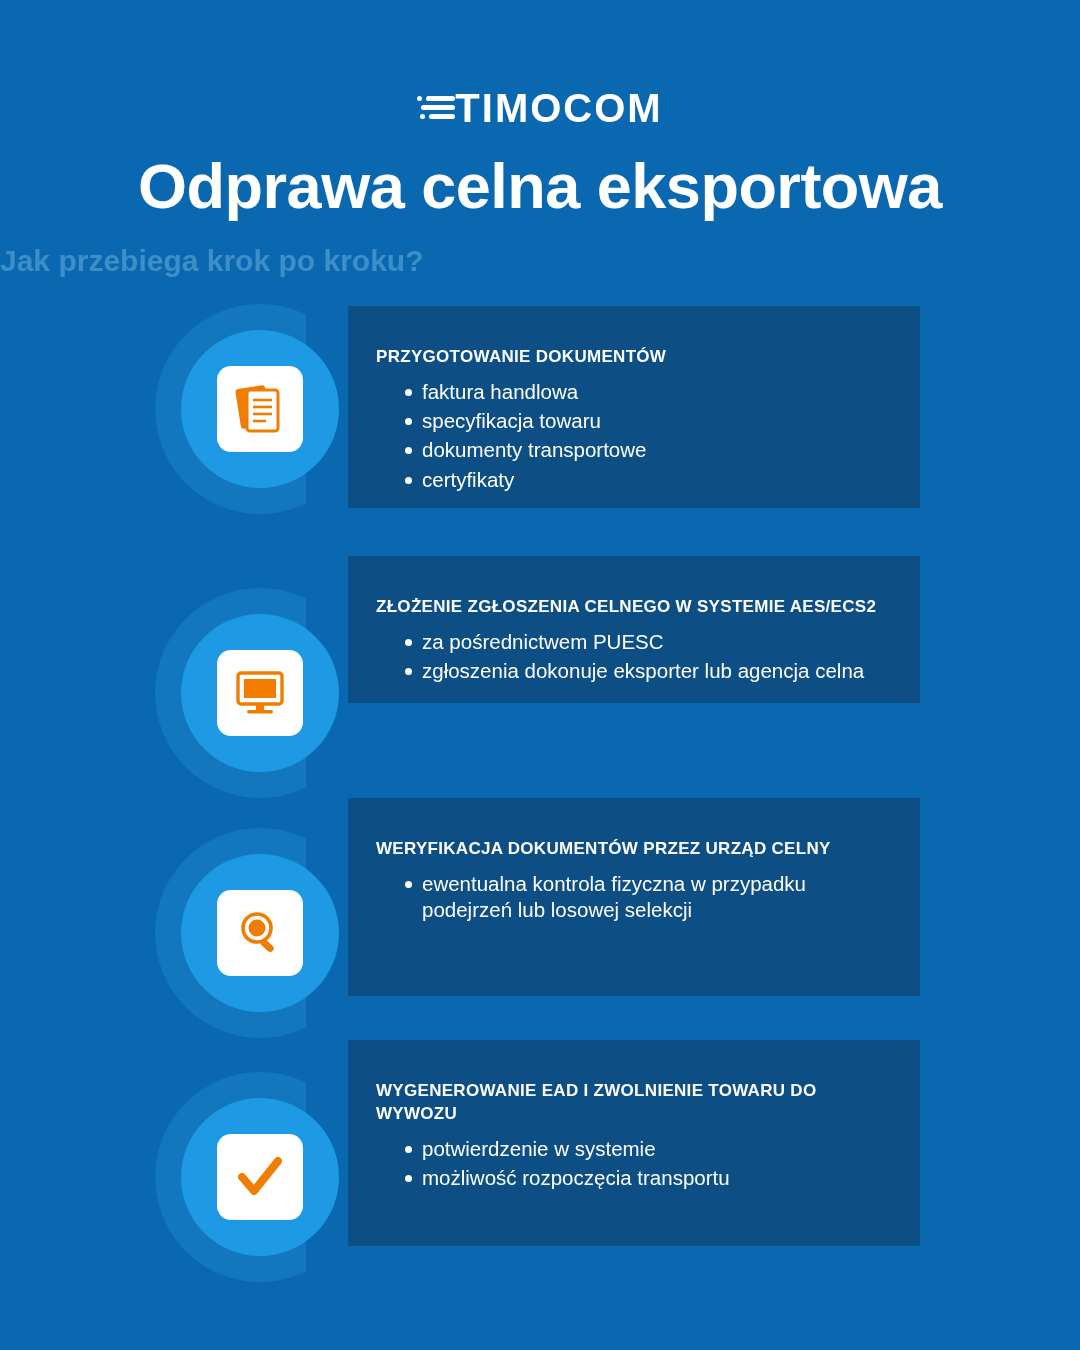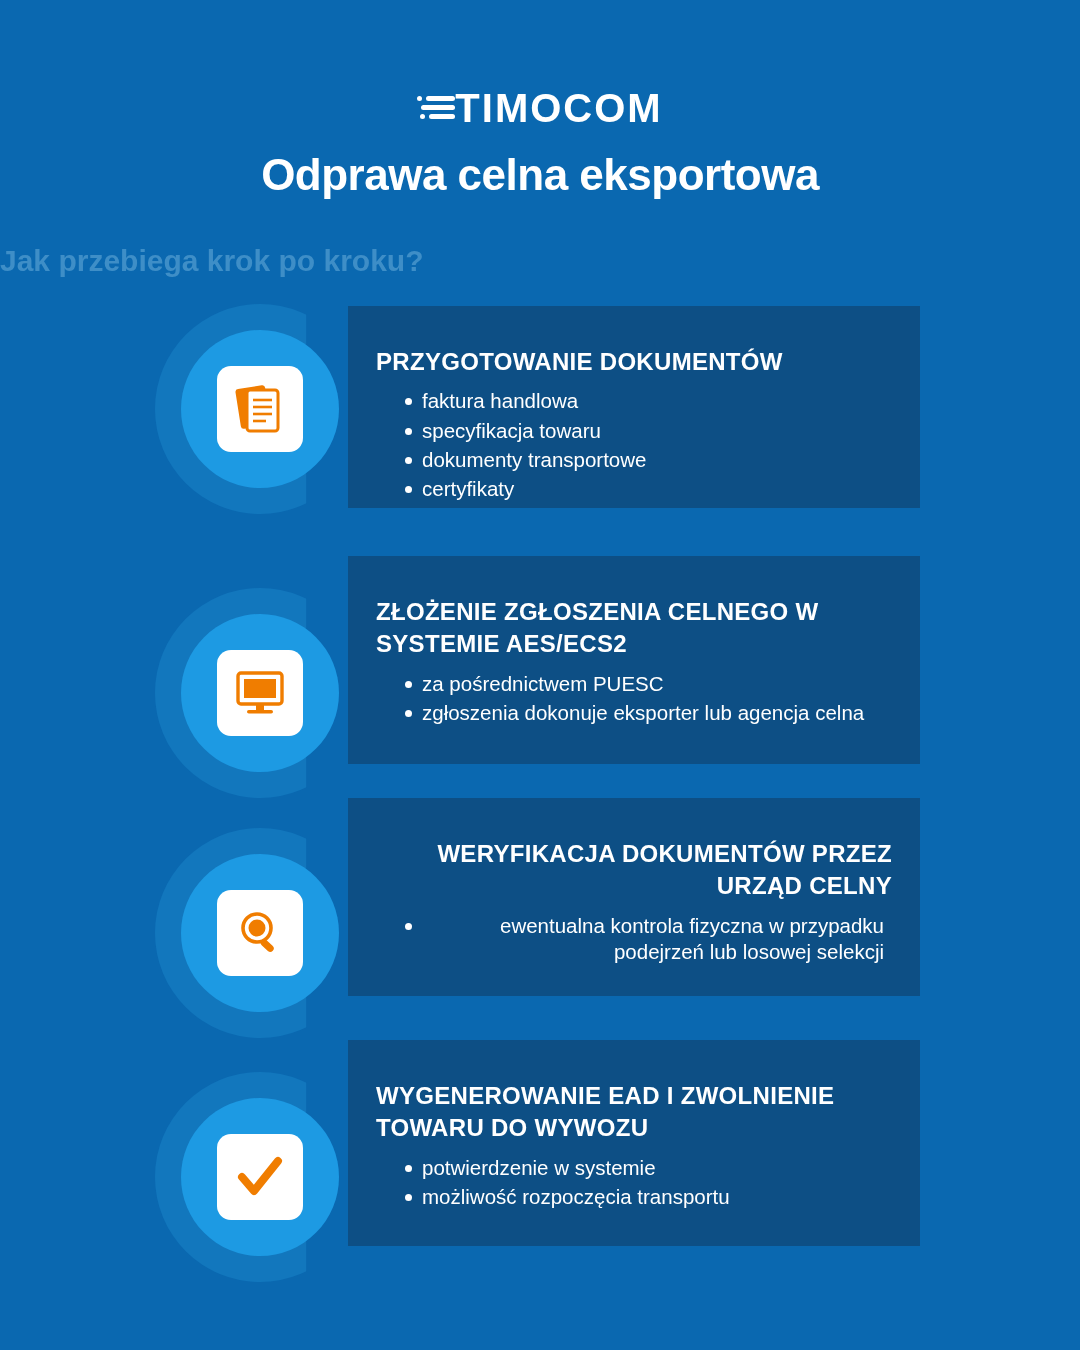--- a/index.html
+++ b/index.html
@@ -48,21 +48,21 @@
     letter-spacing: 2px;
   }
 
   .title {
     position: absolute;
     top: 150px;
     left: 0;
     width: 1080px;
     text-align: center;
     color: #ffffff;
-    font-size: 44px;
+    font-size: 63px;
     font-weight: bold;
     letter-spacing: -0.5px;
   }
   .subtitle {
     position: absolute;
     top: 244px;
     left: 0;
     width: 970px;
     text-align: left;
     color: #3e8ec7;
@@ -84,21 +84,21 @@
   .step-card {
     position: absolute;
     left: 348px;
     width: 572px;
     background: #0d4f85;
     box-sizing: border-box;
     padding: 40px 28px 28px 28px;
   }
   .step-heading {
     color: #ffffff;
-    font-size: 24px;
+    font-size: 17px;
     font-weight: bold;
     letter-spacing: 0.3px;
     line-height: 1.35;
     margin: 0 0 10px 0;
   }
   .step-list {
     margin: 8px;
     padding: 0 0 0 38px;
     list-style: none;
   }
@@ -210,21 +210,21 @@
             <line x1="19" y1="25" x2="38" y2="25" stroke="#f07d00" stroke-width="2.6"></line>
             <line x1="19" y1="32" x2="38" y2="32" stroke="#f07d00" stroke-width="2.6"></line>
             <line x1="19" y1="39" x2="32" y2="39" stroke="#f07d00" stroke-width="2.6"></line>
           </svg>
         </div>
       </div>
     </div>
   </div>
 
   <div class="step" style="height:242px;">
-    <div class="step-card" style="top:0px;height:208px;">
+    <div class="step-card" style="top:0px;height:147px;">
       <div class="step-heading">ZŁOŻENIE ZGŁOSZENIA CELNEGO W SYSTEMIE AES/ECS2</div>
       <ul class="step-list">
         <li>za pośrednictwem PUESC</li>
         <li>zgłoszenia dokonuje eksporter lub agencja celna</li>
       </ul>
     </div>
     <div class="badge-wrap" style="top:32px;">
       <div class="ring"></div>
       <div class="ring-inner-hole"></div>
       <div class="circle">
@@ -233,21 +233,21 @@
             <rect x="5" y="4" width="44" height="31" rx="3" fill="#ffffff" stroke="#f07d00" stroke-width="3.4"></rect>
             <rect x="11" y="10" width="32" height="19" fill="#f07d00"></rect>
             <rect x="23" y="35" width="8" height="6" fill="#f07d00"></rect>
             <rect x="14" y="41" width="26" height="3.6" rx="1.8" fill="#f07d00"></rect>
           </svg>
         </div>
       </div>
     </div>
   </div>
 
-  <div class="step" style="height:242px;text-align:right;">
+  <div class="step" style="height:242px;">
     <div class="step-card" style="top:0px;height:198px;">
       <div class="step-heading">WERYFIKACJA DOKUMENTÓW PRZEZ URZĄD CELNY</div>
       <ul class="step-list">
         <li>ewentualna kontrola fizyczna w przypadku podejrzeń lub losowej selekcji</li>
       </ul>
     </div>
     <div class="badge-wrap" style="top:30px;">
       <div class="ring"></div>
       <div class="ring-inner-hole"></div>
       <div class="circle">

